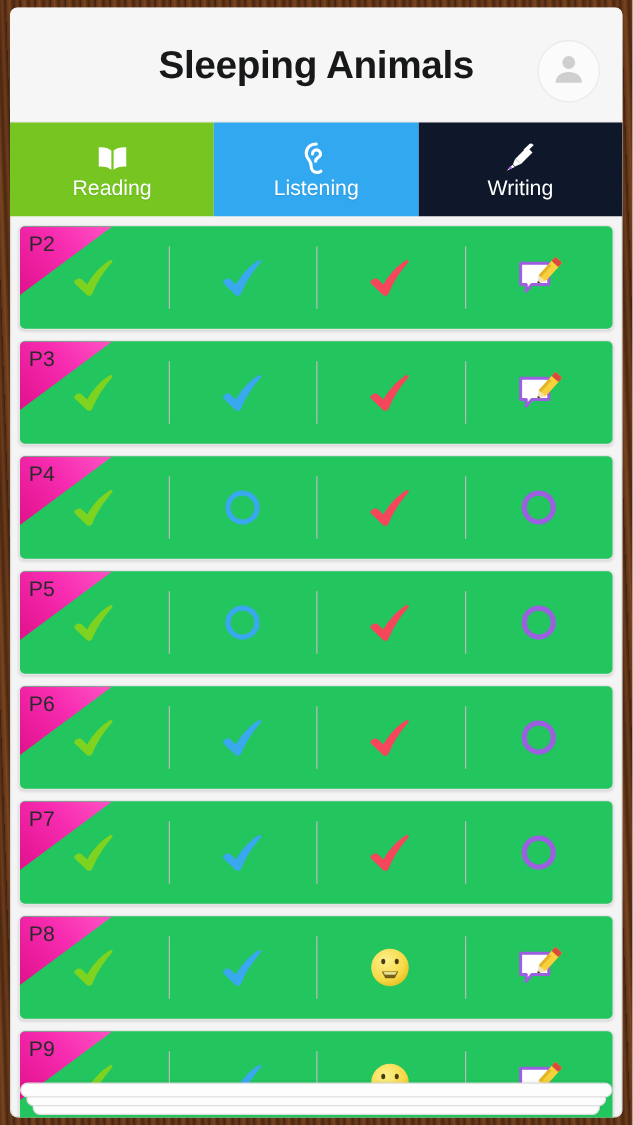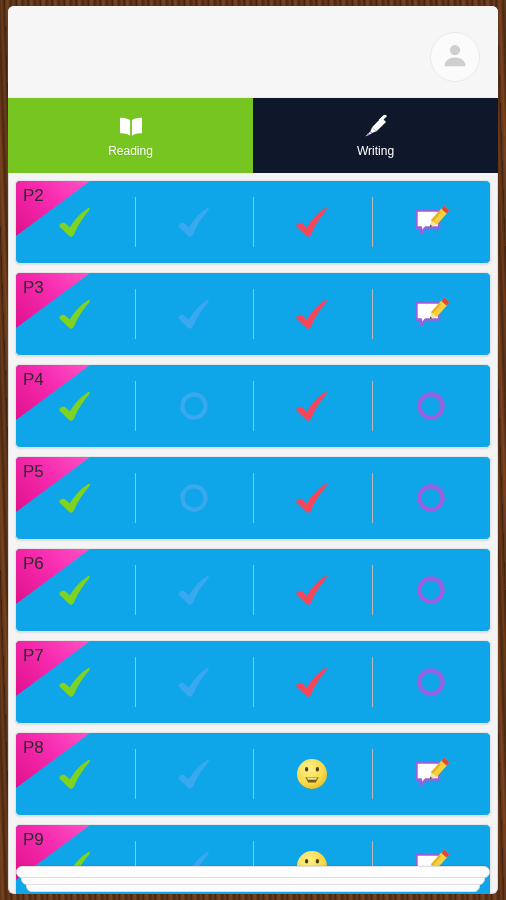--- a/index.html
+++ b/index.html
@@ -79,36 +79,36 @@
     flex-direction: column;
     align-items: center;
     justify-content: center;
     gap: 1px;
     cursor: pointer;
     position: relative;
   }
   .tab-icon { height: 30px; display: flex; align-items: flex-end; justify-content: center; }
   .tab-label {
     color: #ffffff;
-    font-size: 12px;
+    font-size: 17px;
     line-height: 20px;
     text-shadow: 0 1px 1px rgba(0,0,0,.10);
   }
 
   
   #row-list {
     padding: 7px 7px 0 7px;
     height: 721px;
     position: relative;
   }
   .row-card {
     position: relative;
     height: 84px;
     margin-bottom: 8px;
-    background: #0ea5e9;
+    background: #22c55e;
     border: 1px solid #e4e4e4;
     border-radius: 5px;
     box-shadow: 0 1px 2px rgba(0,0,0,.10);
     display: flex;
     overflow: hidden;
   }
   .corner-flag {
     position: absolute;
     left: 0;
     top: 0;
@@ -173,20 +173,21 @@
   #stack .s2 { bottom: 9px;  left: 13px; right: 13px; height: 12px; z-index: 2; }
   #stack .s3 { bottom: 2px;  left: 18px; right: 18px; height: 12px; z-index: 1; }
 </style>
 </head>
 <body>
 
 <div id="app-frame">
   <div id="screen">
 
     <div id="header">
+      <div id="page-title">Sleeping Animals</div>
 
       <div id="avatar-button">
         <span>
           <svg width="30" height="30" viewBox="0 0 24 24" aria-hidden="true">
             <circle cx="12" cy="8" r="4.1" fill="#cfcfcf"></circle>
             <path d="M3.6 21c0-4.7 3.8-7 8.4-7s8.4 2.3 8.4 7z" fill="#cfcfcf"></path>
           </svg>
         </span>
       </div>
     </div>
@@ -197,20 +198,29 @@
         <span class="tab-icon">
           <svg width="30" height="25" viewBox="0 0 30 25" aria-hidden="true">
             <path d="M14.4 5.6C11.8 3.3 7.8 2.6 4 2.9v15.4c3.8-.3 7.8.4 10.4 2.7z" fill="#fff"></path>
             <path d="M15.6 5.6C18.2 3.3 22.2 2.6 26 2.9v15.4c-3.8-.3-7.8.4-10.4 2.7z" fill="#fff"></path>
             <rect x="14.2" y="5.3" width="1.6" height="15.8" fill="#76c521"></rect>
           </svg>
         </span>
         <span class="tab-label">Reading</span>
       </div>
 
+      <div class="tab" style="background:#32a8f0">
+        <span class="tab-icon">
+          <svg width="26" height="27" viewBox="0 0 26 27" aria-hidden="true">
+            <path d="M13 2.2c-4.8 0-8 3.3-8 7.6 0 2.7 1.3 4 2.4 5.5 1.1 1.5 1.5 2.6 1.5 4.5 0 3.1 2 5.1 4.7 5.1 1.2 0 2.3-.4 3.1-1" fill="none" stroke="#fff" stroke-width="2.5" stroke-linecap="round"></path>
+            <path d="M10 10.2c0-1.9 1.4-3.3 3.2-3.3s3.2 1.4 3.2 3.3c0 1.7-1.2 2.4-2.3 3.1-1 .7-1.6 1.4-1.6 2.7" fill="none" stroke="#fff" stroke-width="2.5" stroke-linecap="round"></path>
+          </svg>
+        </span>
+        <span class="tab-label">Listening</span>
+      </div>
 
 
       <div class="tab" style="background:#0f172a">
         <span class="tab-icon">
           <svg width="30" height="27" viewBox="0 0 30 27" aria-hidden="true">
             <path d="M25.6 3.4 21 8l-3.3-1.2 4.4-4.3c.9-.9 2.4-.9 3.3 0 .9.9 1.1 0 .2.9z" fill="#fff"></path>
             <path d="M20.6 4.6 25 9l-9.4 9.3-4.3-4.3z" fill="#fff"></path>
             <path d="M11.2 13.9 15.5 18.2 11 20.1 9.3 18.4z" fill="#fff"></path>
             <path d="M9 18.7 10.8 20.5 4.3 23.6z" fill="#fff"></path>
             <circle cx="7.4" cy="21.3" r="1.1" fill="#a96ced"></circle>

